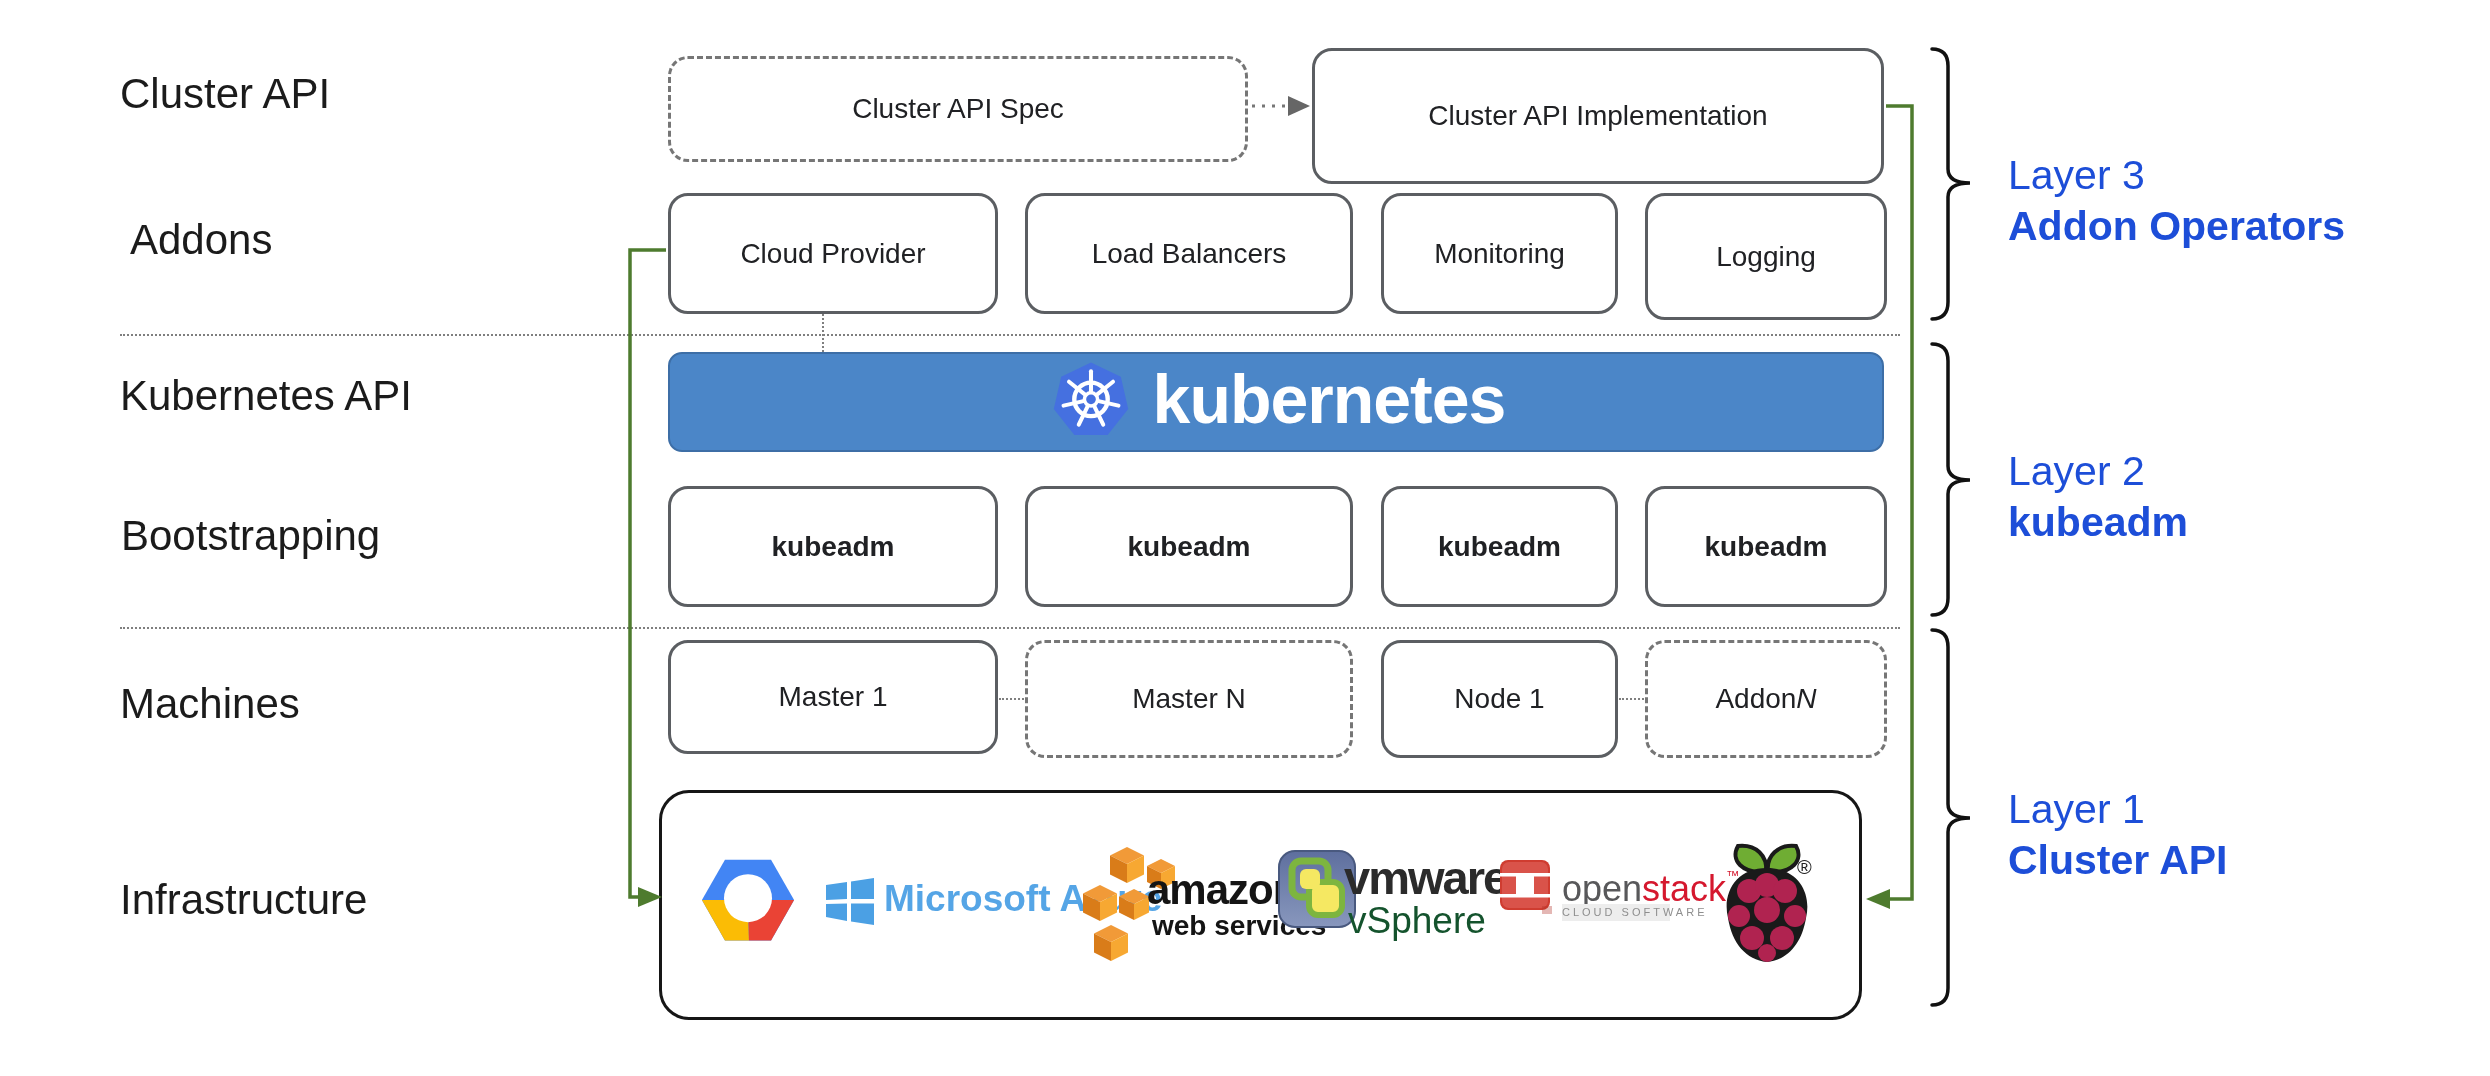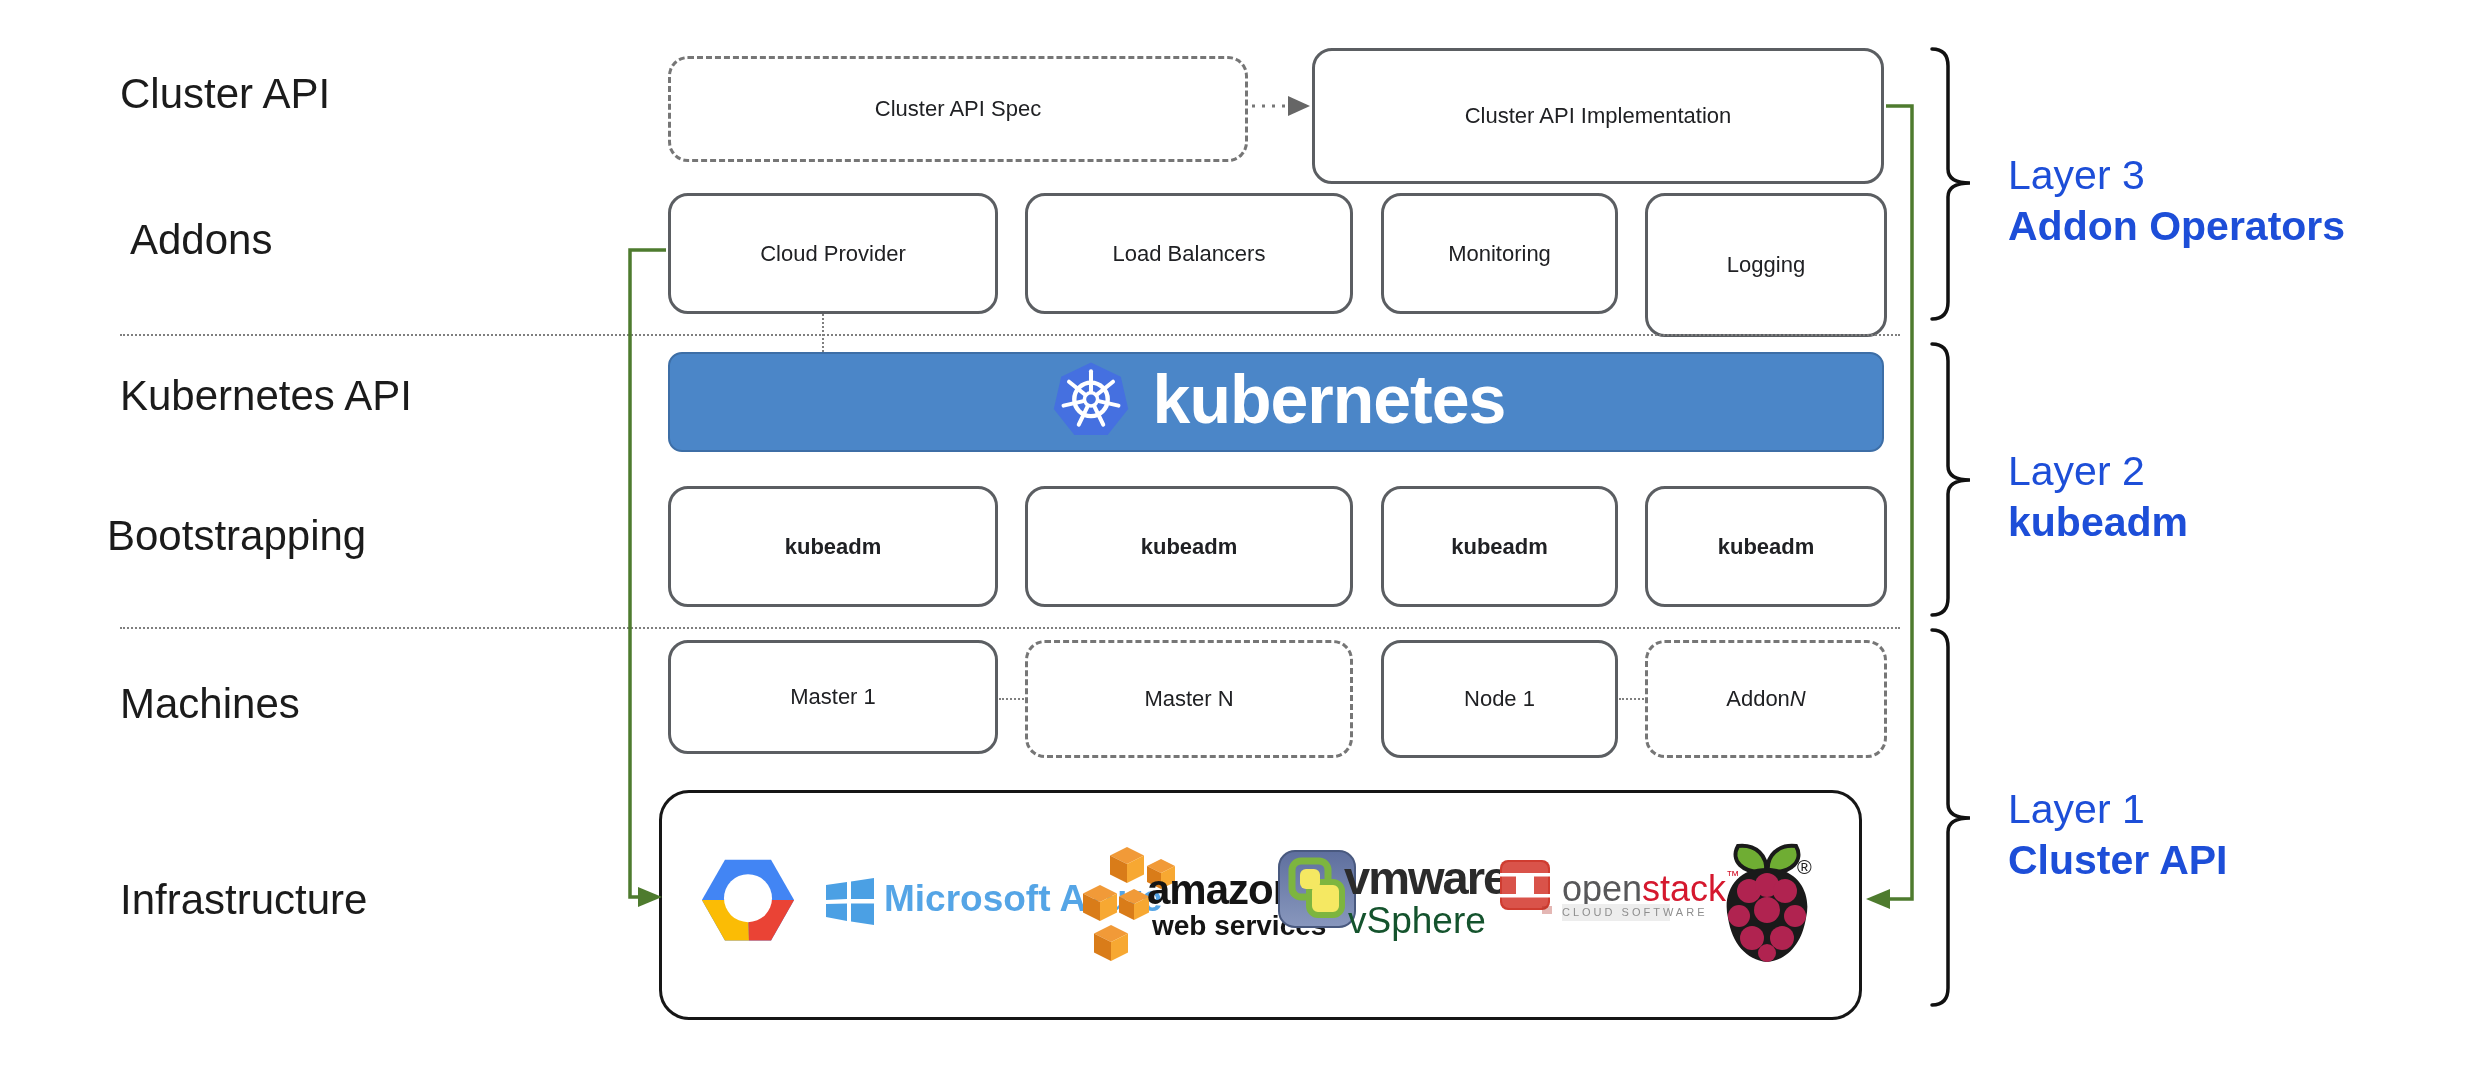--- a/index.html
+++ b/index.html
@@ -4,21 +4,21 @@
 <style>
   html,body { margin:0; padding:0; background:#ffffff; }
   .stage {
     position:relative; width:2490px; height:1076px; background:#fff;
     font-family:"Liberation Sans", sans-serif; color:#1b1b1b; overflow:hidden;
   }
   .rowlabel { position:absolute; font-size:42px; color:#1b1b1b; white-space:nowrap; }
   .box {
     position:absolute; background:#fff; border:3px solid #5b5e62; border-radius:20px;
     display:flex; align-items:center; justify-content:center;
-    font-size:22px; color:#202124; white-space:nowrap; box-sizing:border-box;text-align:center;
+    font-size:28px; color:#202124; white-space:nowrap; box-sizing:border-box;text-align:center;
   }
   .box.dashed { border:3px dashed #767676; }
   .box.bold { font-weight:bold; }
   .box .it { font-style:italic; }
   .sep { position:absolute; height:0; border-top:2px dotted #7f7f7f; }
   .vdot { position:absolute; width:0; border-left:2px dotted #7f7f7f; }
   .banner {
     position:absolute; left:668px; top:352px; width:1216px; height:100px;
     background:#4b86c8; border:2px solid #3d6ea6; border-radius:14px;
     display:flex; align-items:center; justify-content:center; gap:18px; box-sizing:border-box;
@@ -50,31 +50,31 @@
   svg.overlay { position:absolute; left:0; top:0; pointer-events:none; }
 </style>
 </head>
 <body>
 
 <div class="stage">
 
   <div class="rowlabel" style="left:120px; top:70px;">Cluster API</div>
   <div class="rowlabel" style="left:130px; top:216px;">Addons</div>
   <div class="rowlabel" style="left:120px; top:372px;">Kubernetes API</div>
-  <div class="rowlabel" style="left:107px; top:512px;">Bootstrapping</div>
+  <div class="rowlabel" style="left:121px; top:512px;">Bootstrapping</div>
   <div class="rowlabel" style="left:120px; top:672px;margin-top:8px;">Machines</div>
   <div class="rowlabel" style="left:120px; top:876px;">Infrastructure</div>
 
   <div class="box dashed" style="left:668px; top:56px; width:580px; height:106px;">Cluster API Spec</div>
   <div class="box" style="left:1312px; top:48px; width:572px; height:136px;">Cluster API Implementation</div>
 
   <div class="box" style="left:668px;  top:193px; width:330px; height:121px;">Cloud Provider</div>
   <div class="box" style="left:1025px; top:193px; width:328px; height:121px;">Load Balancers</div>
   <div class="box" style="left:1381px; top:193px; width:237px; height:121px;">Monitoring</div>
-  <div class="box" style="left:1645px; top:193px; width:242px; height:144px;">Logging</div>
+  <div class="box" style="left:1645px; top:193px; width:242px; height:127px;">Logging</div>
 
   <div class="sep" style="left:120px; top:334px; width:1780px;"></div>
   <div class="sep" style="left:120px; top:627px; width:1780px;"></div>
 
   <div class="vdot" style="left:822px; top:314px; height:38px;"></div>
 
   <div class="banner">
     <span style="display:inline-flex;">
       <svg width="88" height="88" viewBox="0 0 100 100">
         <polygon points="50,5 83.9,21.3 92.3,58 68.9,87.4 31.1,87.4 7.7,58 16.1,21.3" fill="#4570e0"></polygon>

